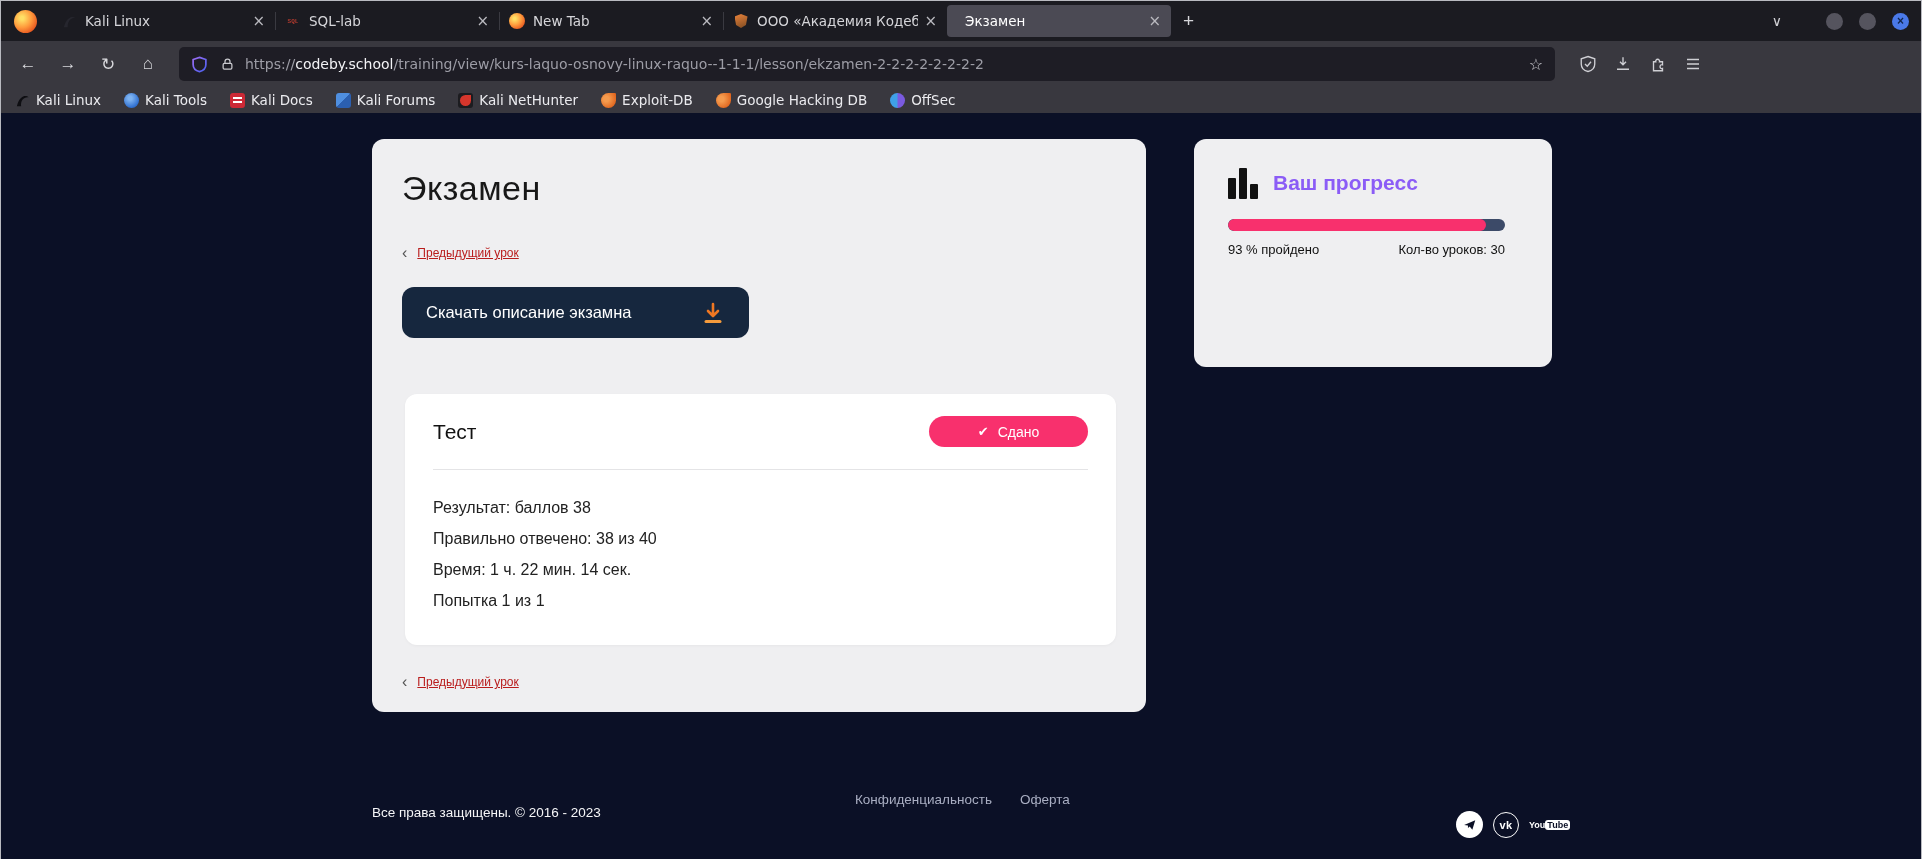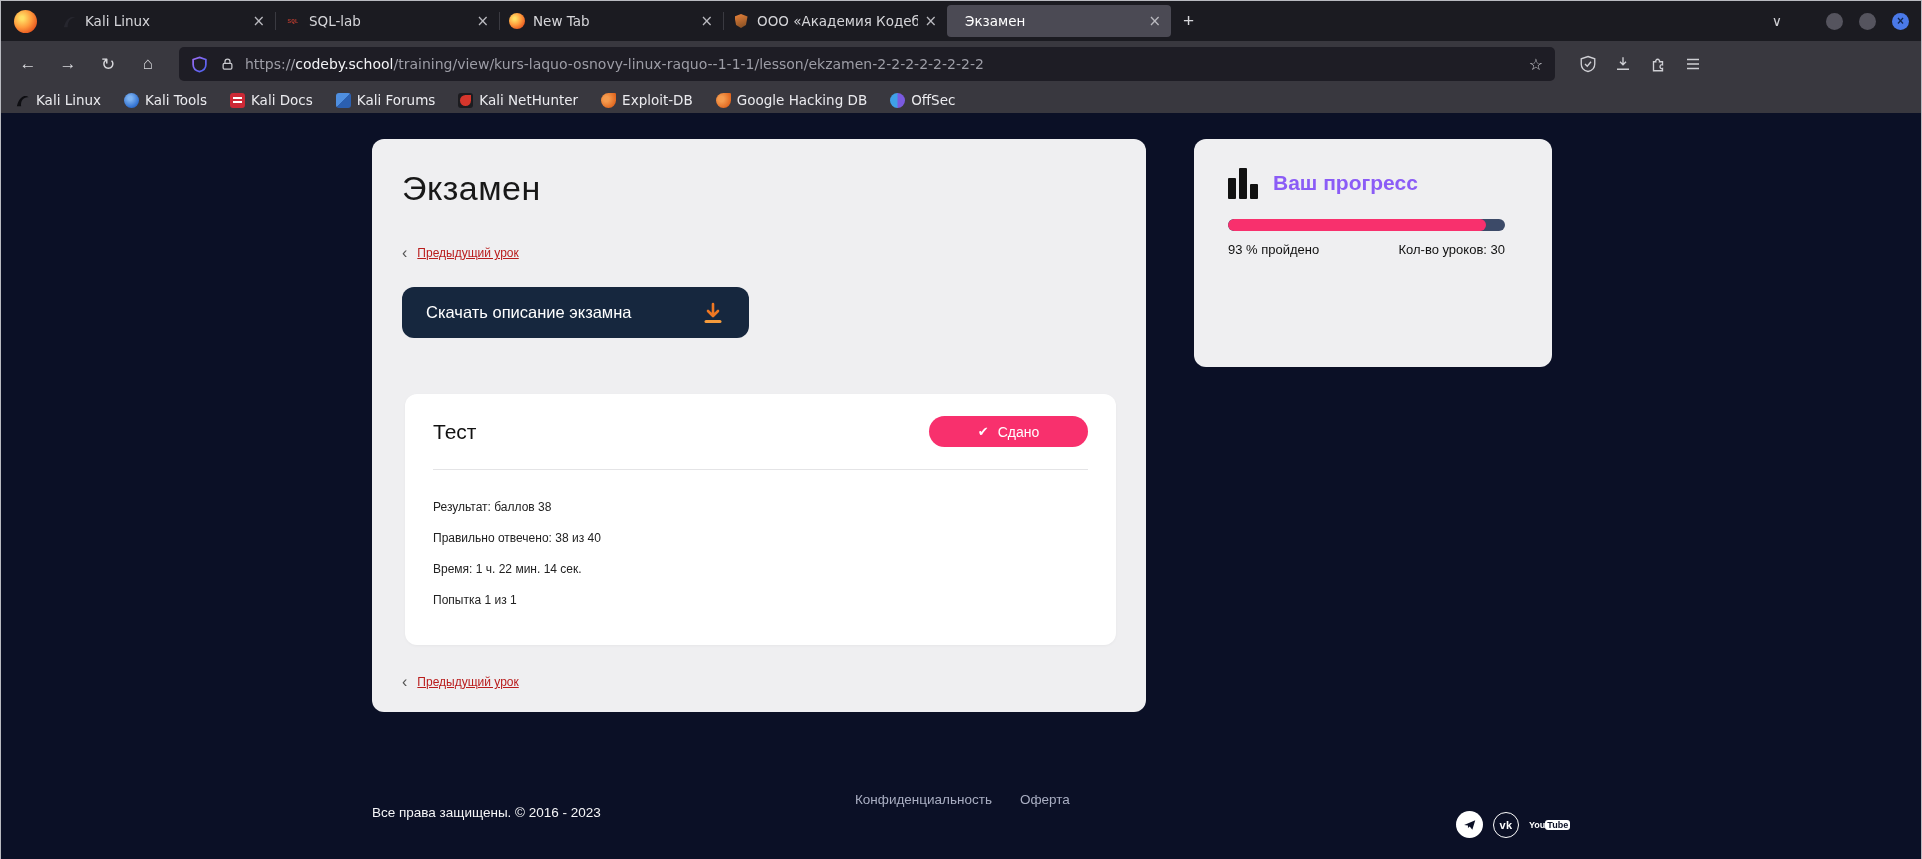--- a/index.html
+++ b/index.html
@@ -68,21 +68,21 @@
   .dl-btn-label { color:#fff; font-size:16.5px; flex:1; text-align:left; }
   .dl-icon { width:24px; height:24px; }
 
   .test-card { margin-top:56px; margin-left:3px; width:711px; height:251px; background:#ffffff; border-radius:12px; padding:22px 28px; box-shadow:0 1px 3px rgba(0,0,0,0.04); }
   .test-head { display:flex; align-items:center; justify-content:space-between; }
   .test-title { font-size:21px; color:#121212; font-weight:400; }
   .pass-badge { width:159px; height:31px; border-radius:16px; background:#f8306d; color:#fff; display:flex; align-items:center; justify-content:center; gap:9px; font-size:14px; }
   .pass-check { font-size:13px; }
   .test-divider { height:1px; background:#e4e4e6; margin-top:22px; }
   .result-lines { margin-top:22px; }
-  .result-line { font-size:12px; color:#222; line-height:31px; }
+  .result-line { font-size:16px; color:#222; line-height:31px; }
 
   
   .progress-card { position:absolute; left:1193px; top:26px; width:358px; height:228px; background:#efeff1; border-radius:12px; padding:28px 34px; }
   .prog-head { display:flex; align-items:center; gap:15px; }
   .chart-icon { display:flex; align-items:flex-end; gap:3px; height:32px; }
   .chart-icon i { display:block; width:8px; background:#111; border-radius:1px; }
   .chart-icon .b1 { height:21px; } .chart-icon .b2 { height:31px; } .chart-icon .b3 { height:15px; }
   .prog-title { font-size:21px; font-weight:bold; color:#8b5cf6; }
   .prog-desc { margin-top:16px; width:230px; font-size:14.5px; line-height:21px; color:#2a2a2a; }
   .prog-bar { margin-top:20px; width:277px; height:12px; border-radius:6px; background:#3c4a68; position:relative; overflow:hidden; }

